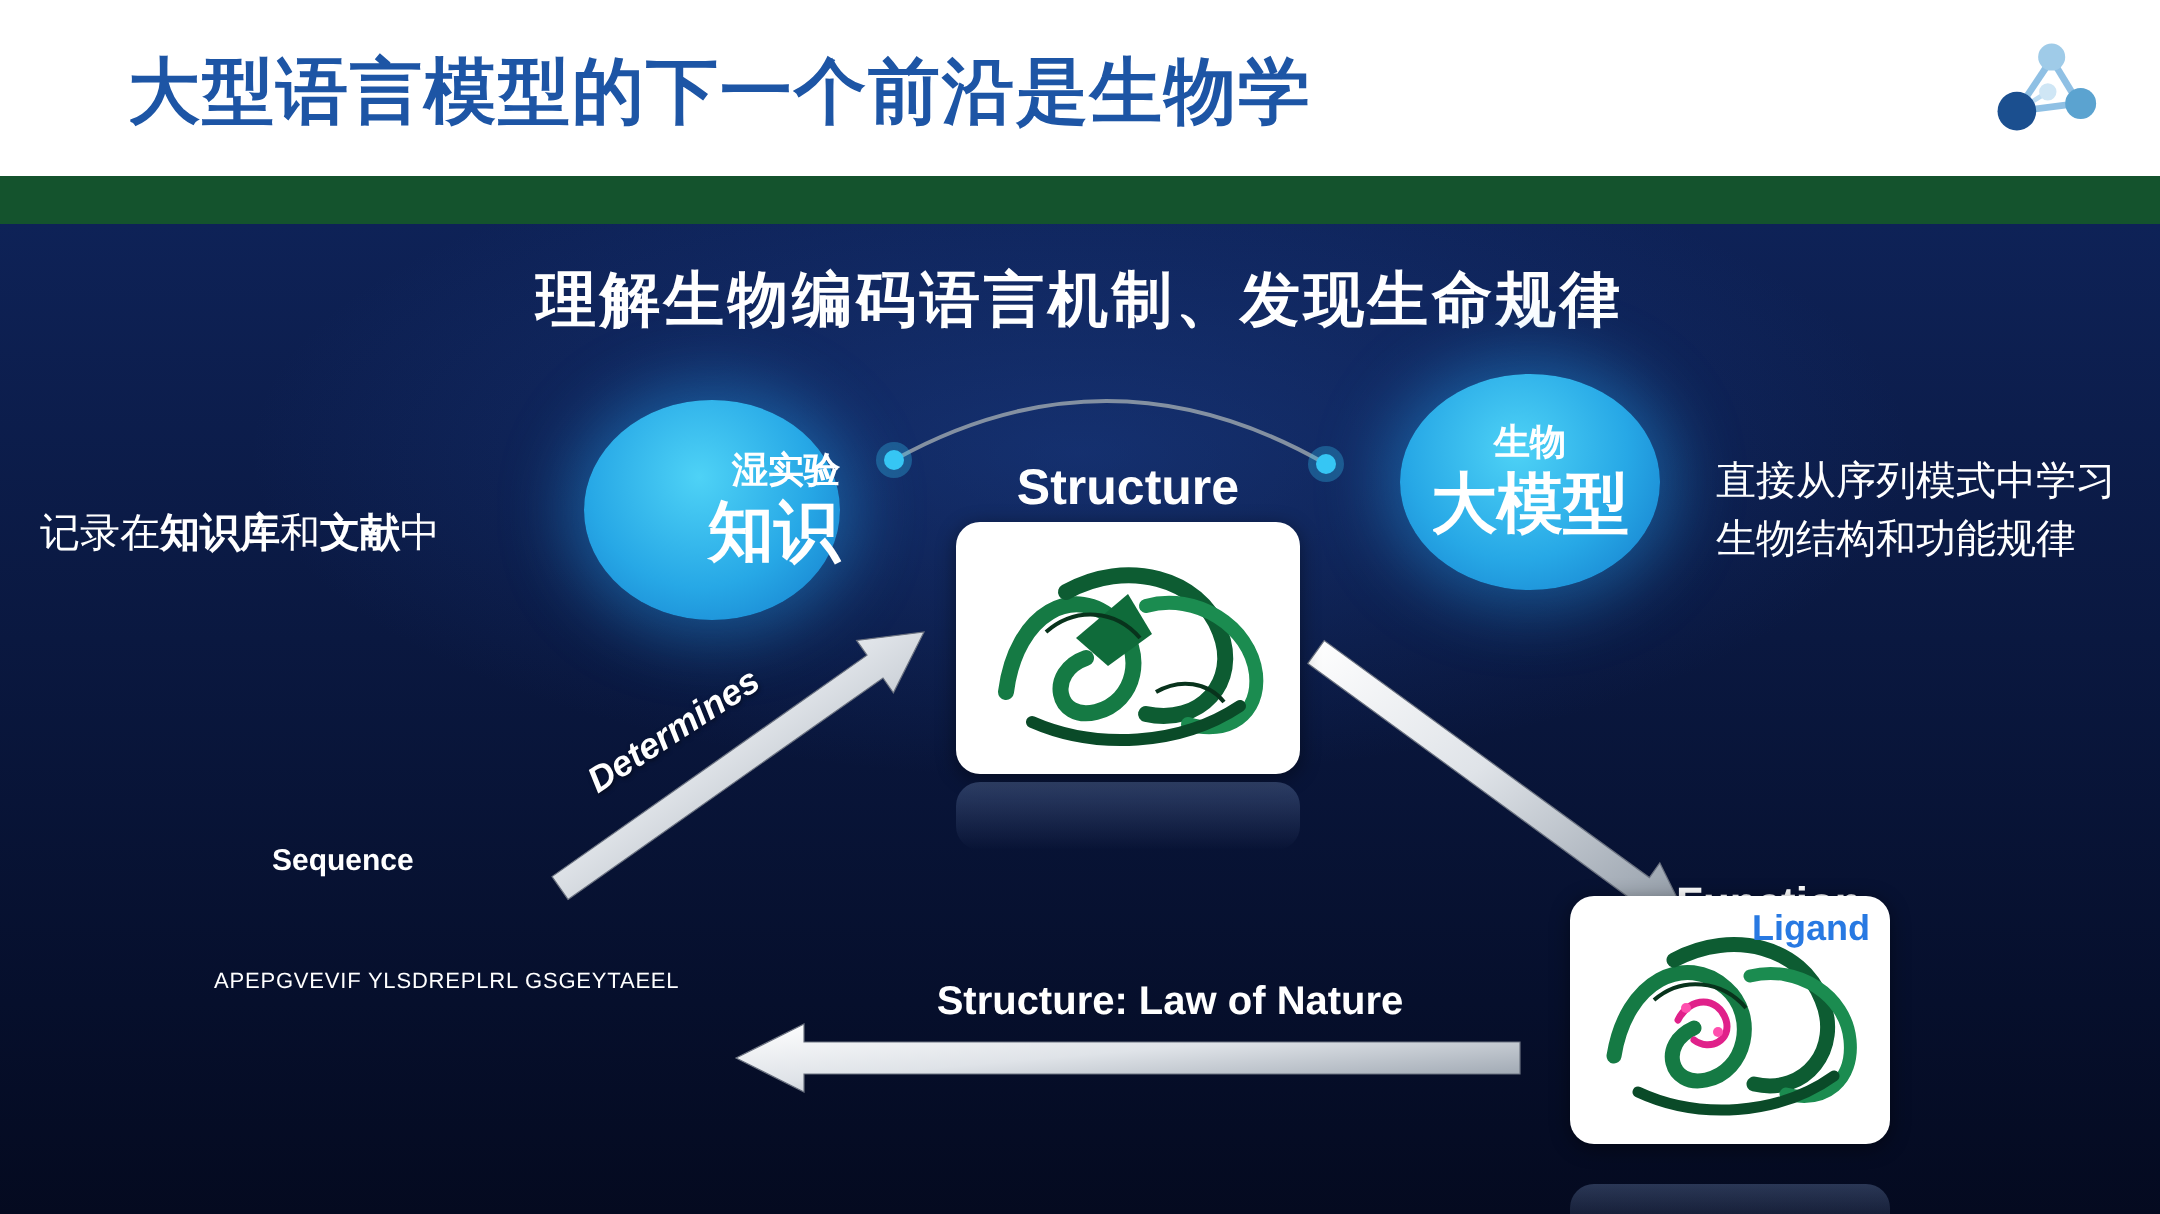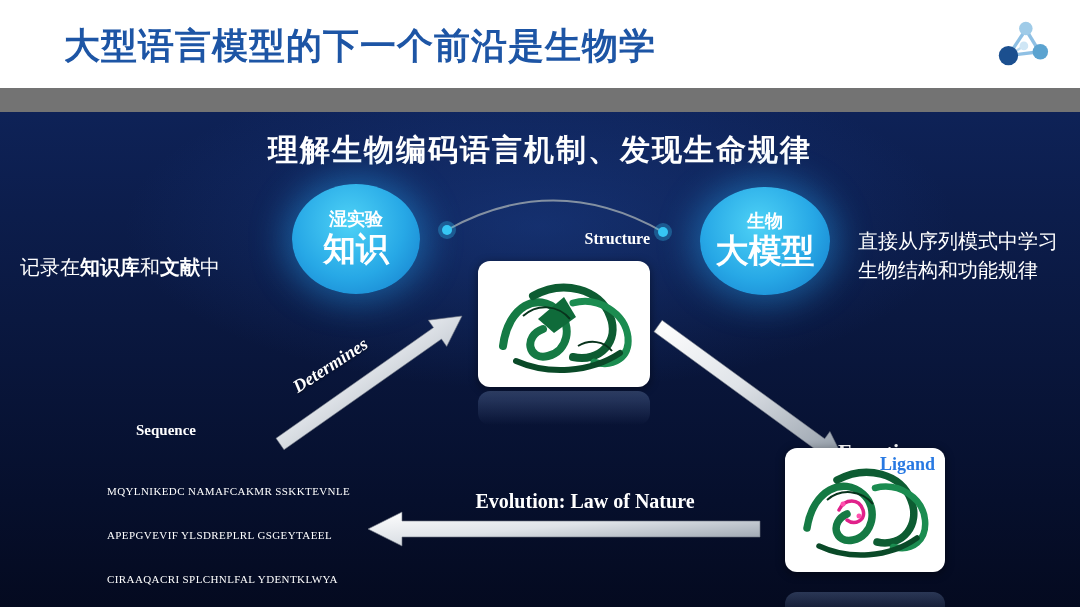--- a/index.html
+++ b/index.html
@@ -1,17 +1,17 @@
 <!DOCTYPE html>
 <html><head>
 <meta charset="utf-8">
 <style>
   * { margin:0; padding:0; box-sizing:border-box; }
   html,body { width:1080px; height:607px; background:#fff; font-family:"Liberation Sans", sans-serif; }
-  .stage { position:relative; width:1080px; height:607px; overflow:hidden; background:#737373;font-family:Liberation Serif, serif; }
+  .stage { position:relative; width:1080px; height:607px; overflow:hidden; background:#14532d; }
 
   
   .header { position:absolute; left:0; top:0; width:1080px; height:88px; background:#ffffff; }
   .slide-title { position:absolute; left:64px; top:22px; font-size:36px; font-weight:bold; color:#1d55a5; letter-spacing:1px; white-space:nowrap; }
   .logo { position:absolute; right:30px; top:14px; display:flex; align-items:center; gap:10px; }
   .logo-text { font-size:38px; font-weight:bold; color:#173253; letter-spacing:2px; }
 
   
   .slide-body { position:absolute; left:0; top:88px; width:1080px; height:519px;
     background:linear-gradient(180deg,#0e2257 0%, #0a1840 40%, #060f2c 75%, #04091d 100%);margin-top:24px; }
@@ -23,27 +23,27 @@
 
   .note { position:absolute; color:#ffffff; font-size:20px; line-height:1.45; }
   .note-left { left:20px; top:112px; width:250px; }
   .note-right { left:858px; top:115px; width:215px; }
   .note b { font-weight:bold; }
 
   .badge { position:absolute; border-radius:50%;
     background:radial-gradient(circle at 45% 35%, #4ed2f6 0%, #27a8e6 55%, #1379c9 100%);
     box-shadow:0 0 34px 8px rgba(40,160,235,.45);
     display:flex; flex-direction:column; align-items:center; justify-content:center; color:#fff; }
-  .badge-wet { left:292px; top:72px; width:128px; height:110px; }
+  .badge-wet { left:292px; top:88px; width:128px; height:110px;align-items:flex-end; }
   .badge-bio { left:700px; top:75px; width:130px; height:108px; }
   .badge .t1 { font-size:18px; font-weight:bold; line-height:1.2; }
   .badge .t2 { font-size:33px; font-weight:bold; line-height:1.15; }
 
   .eng-label { position:absolute; color:#ffffff; font-weight:bold; }
-  .structure-label { left:478px; top:118px; width:172px; text-align:right; font-size:16px; }
+  .structure-label { left:478px; top:118px; width:172px; text-align:center; font-size:25px; }
   .function-label  { left:838px; top:327px; font-size:22px; }
   .sequence-title  { left:136px; top:310px; font-size:15px; }
   .evolution-label { left:420px; top:378px; width:330px; text-align:center; font-size:20px; }
   .determines-label{ left:288px; top:243px; font-size:18px; font-style:italic; transform:rotate(-33deg); text-shadow:0 1px 2px rgba(0,0,0,.5); }
 
   .card { position:absolute; background:#ffffff; border-radius:12px; overflow:hidden; box-shadow:0 2px 10px rgba(0,0,0,.45); }
   .card-structure { left:478px; top:149px; width:172px; height:126px; }
   .card-function  { left:785px; top:336px; width:160px; height:124px; }
   .reflection { position:absolute; border-radius:12px;
     background:linear-gradient(180deg, rgba(140,170,220,.28), rgba(140,170,220,0)); }
@@ -120,21 +120,21 @@
       <polygon points="284,337.7 441.5,227 446.7,234.4 462,204 428.3,208.2 433.5,215.6 276,326.3" fill="url(#metal)" stroke="#6b7280" stroke-width="0.6"></polygon>
 
       <polygon points="653.9,219.7 816.5,338.2 811.3,345.5 845,350 829.9,319.5 824.7,326.8 662.1,208.3" fill="url(#metal)" stroke="#6b7280" stroke-width="0.6"></polygon>
 
       <polygon points="760,409 402,409 402,400 368,417 402,434 402,425 760,425" fill="url(#metal)" stroke="#6b7280" stroke-width="0.6"></polygon>
     </svg>
 
     <div class="eng-label structure-label">Structure</div>
     <div class="eng-label function-label">Function</div>
     <div class="eng-label sequence-title">Sequence</div>
-    <div class="eng-label evolution-label">Evolution: Law of Nature</div>
+    <div class="eng-label evolution-label">Structure: Law of Nature</div>
     <div class="eng-label determines-label">Determines</div>
 
     <div class="card card-structure">
       <svg width="172" height="126" viewBox="0 0 172 126">
         <path d="M25,85 C30,45 60,30 80,50 C95,65 90,90 70,95 C50,100 45,75 65,68" fill="none" stroke="#157a44" stroke-width="8" stroke-linecap="round"></path>
         <path d="M55,35 C85,18 122,28 132,55 C142,80 122,102 95,96" fill="none" stroke="#0d5c32" stroke-width="8" stroke-linecap="round"></path>
         <path d="M95,42 C120,35 147,52 150,76 C152,96 136,107 116,101" fill="none" stroke="#1b8c50" stroke-width="7" stroke-linecap="round"></path>
         <path d="M38,100 C70,114 112,112 142,92" fill="none" stroke="#0a4a28" stroke-width="6" stroke-linecap="round"></path>
         <path d="M60,58 L86,36 L98,56 L76,72 Z" fill="#0f6b3a"></path>
         <path d="M45,55 C60,42 80,44 92,58" fill="none" stroke="#08331c" stroke-width="2"></path>
@@ -152,23 +152,21 @@
         <path d="M42,52 C56,40 76,42 88,56" fill="none" stroke="#08331c" stroke-width="2"></path>
         <path d="M54,62 c6,-12 20,-12 24,0 c3,10 -8,16 -16,10" fill="none" stroke="#e0218a" stroke-width="3.5" stroke-linecap="round"></path>
         <circle cx="58" cy="56" r="2.5" fill="#ff4fae"></circle>
         <circle cx="74" cy="68" r="2.5" fill="#ff4fae"></circle>
       </svg>
       <div class="ligand-label">Ligand</div>
     </div>
     <div class="reflection refl-function"></div>
 
     <div class="sequence-block">
-      <div>MQYLNIKEDC NAMAFCAKMR SSKKTEVNLE</div>
       <div>APEPGVEVIF YLSDREPLRL GSGEYTAEEL</div>
-      <div>CIRAAQACRI SPLCHNLFAL YDENTKLWYA</div>
       
       
       
       
       
       
     </div>
 
   </div>
 </div>

